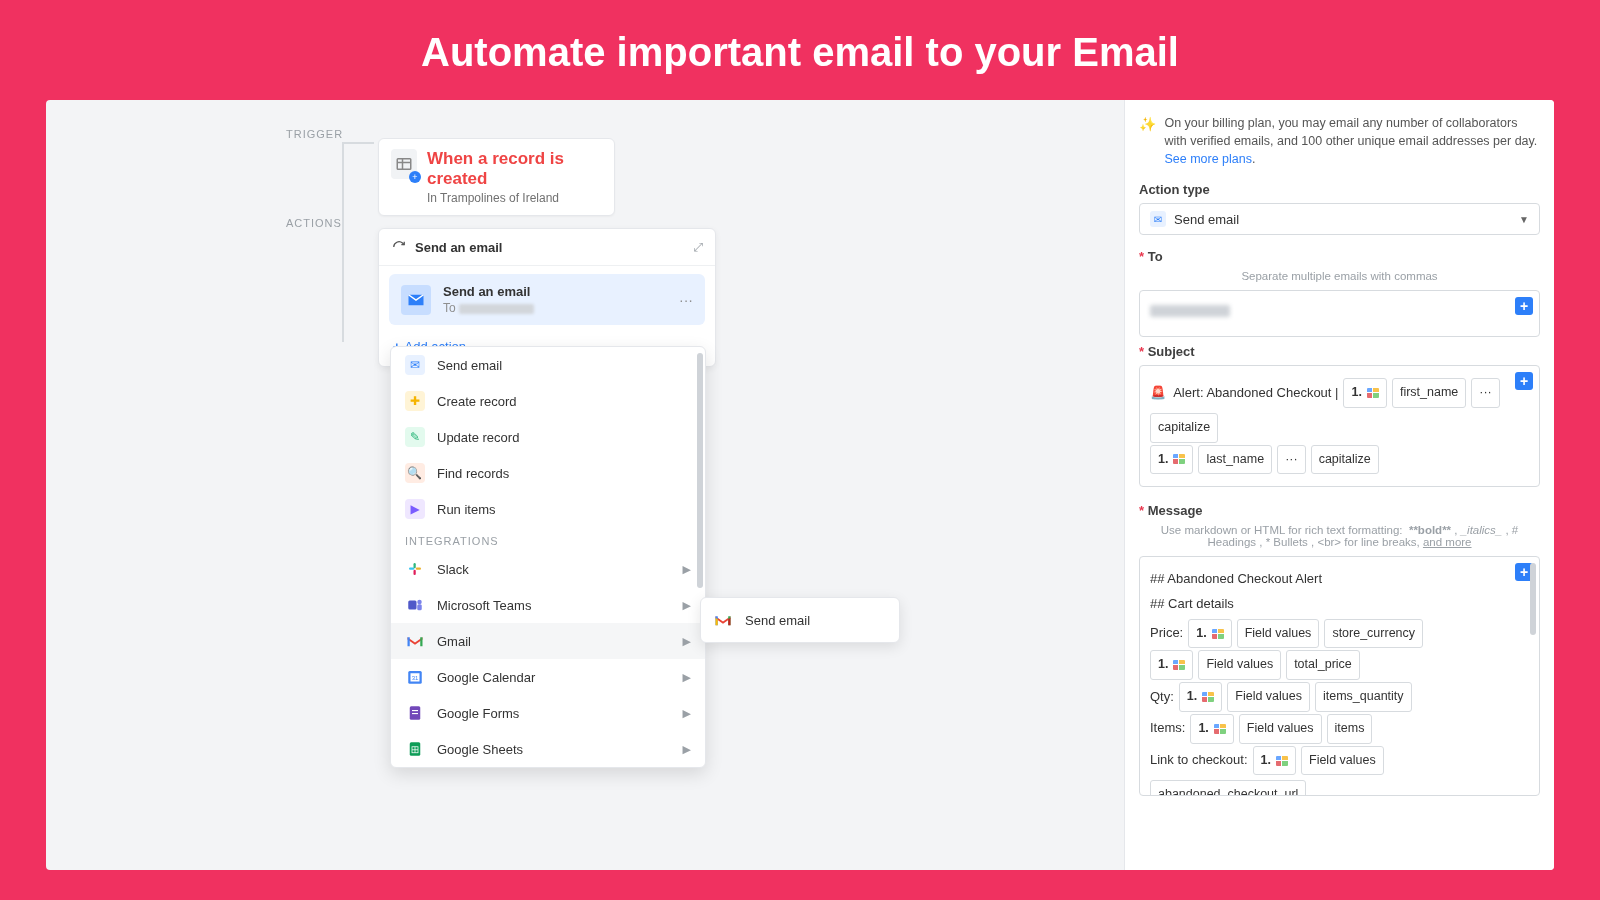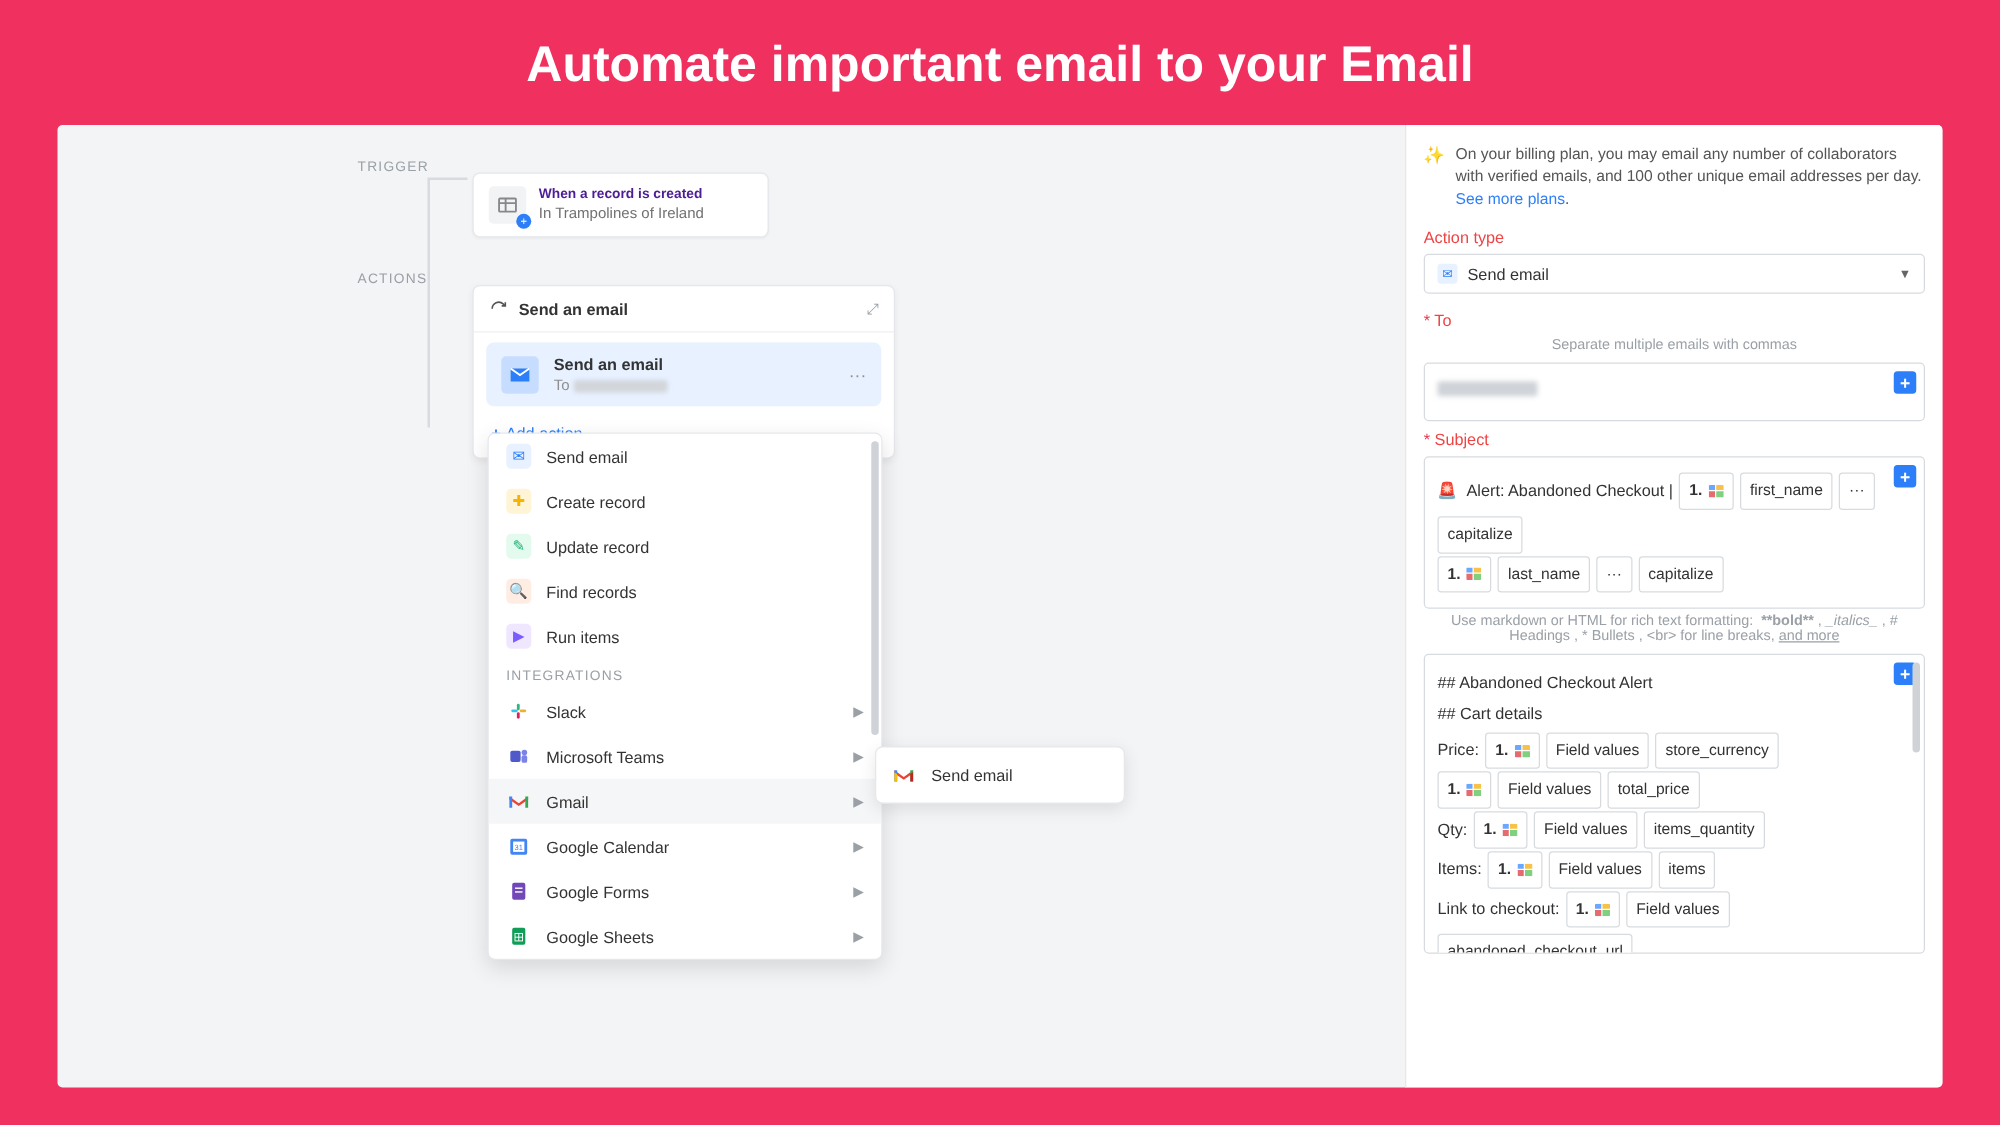--- a/index.html
+++ b/index.html
@@ -12,21 +12,21 @@
 
 .section-label { position: absolute; left: 240px; font-size: 11px; letter-spacing: 1px; color: #9aa0a6; font-weight: 500; }
 .trigger-label { top: 28px; }
 .actions-label { top: 117px; }
 .connector { position: absolute; left: 296px; top: 42px; width: 36px; height: 200px; border-left: 2px solid #d7dbdf; border-bottom: none; }
 .connector:before { content:''; position:absolute; top:0; left:0; width:30px; height:2px; background:#d7dbdf;}
 .trigger-card { position: absolute; left: 332px; top: 38px; width: 237px; background: #fff; border: 1px solid #e5e7eb; border-radius: 6px; padding: 10px 12px; box-shadow: 0 1px 2px rgba(0,0,0,.04); display:flex; gap:10px; }
 .trigger-card .ticon { width: 30px; height: 30px; background: #f1f3f5; border-radius: 4px; display:flex; align-items:center; justify-content:center; position:relative; }
 .trigger-card .ticon svg { width:18px; height:18px; }
 .trigger-card .ticon .pluschip { position:absolute; right:-4px; bottom:-4px; width:12px; height:12px; background:#2d7ff9; border-radius:50%; color:#fff; font-size:9px; line-height:12px; text-align:center;}
-.trigger-card .t-title { font-size: 11px; font-weight: 600; color: #4c1d95; }
+.trigger-card .t-title { font-size: 17px; font-weight: 600; color: #ef4444; }
 .trigger-card .t-sub { font-size: 12px; color: #717171; margin-top:2px;}
 
 .action-panel { position:absolute; left: 332px; top: 128px; width: 338px; background:#fff; border:1px solid #e5e7eb; border-radius:6px; box-shadow:0 2px 6px rgba(0,0,0,.06); }
 .action-panel .hdr { display:flex; align-items:center; padding:10px 12px; border-bottom:1px solid #eef0f2; }
 .action-panel .hdr .refresh { width:16px; height:16px; margin-right:8px; display:inline-flex; align-items:center; justify-content:center; }
 .action-panel .hdr .title { font-size:13px; font-weight:600; color:#333; flex:1; }
 .action-panel .hdr .collapse { color:#9aa0a6; font-size:12px;}
 .action-row { margin: 8px 10px; background:#e8f1ff; border-radius:6px; padding:10px 12px; display:flex; gap:12px; align-items:center; }
 .action-row .aicon { width:30px; height:30px; background:#c7ddff; border-radius:4px; display:flex; align-items:center; justify-content:center; color:#2d7ff9; }
 .action-row .atext .t1 { font-size:13px; font-weight:600; color:#333; }
@@ -44,21 +44,21 @@
 .dd-header { padding: 8px 14px 4px; font-size:11px; letter-spacing:1px; color:#9aa0a6; }
 .dd-scroll { position:absolute; right:2px; top:6px; width:6px; height:235px; background:#cfd3d8; border-radius:3px;}
 
 .submenu { position:absolute; left: 654px; top: 497px; width: 200px; background:#fff; border:1px solid #e5e7eb; border-radius:6px; box-shadow:0 4px 14px rgba(0,0,0,.1); padding:6px 0;}
 .submenu .dd-item { padding: 6px 12px; }
 
 
 .notice { display:flex; gap:8px; font-size:12.5px; line-height:1.45; color:#555; margin-bottom:14px;}
 .notice .spark { color:#f5b400; font-size:14px;}
 .notice a { color:#2d7ff9; text-decoration:none;}
-.field-label { font-size:13px; color:#ef4444; margin: 6px 0 6px; }
+.field-label { font-size:13px; color:#404040; margin: 6px 0 6px; font-weight: bold; }
 .req:before { content:"* "; color:#e8384f; }
 .select { border:1px solid #d7dbdf; border-radius:4px; padding:7px 10px; display:flex; align-items:center; gap:8px; font-size:13px; color:#333;}
 .select .mini { width:16px; height:16px; background:#e8f1ff; border-radius:3px; display:inline-flex; align-items:center; justify-content:center; color:#2d7ff9; font-size:10px;}
 .select .caret { margin-left:auto; color:#666; font-size:10px;}
 .hint { font-size:11.5px; color:#9aa0a6; margin: 4px 0 8px; text-align: center; }
 .hint .u { text-decoration: underline; }
 .input-box { border:1px solid #d7dbdf; border-radius:4px; padding:10px 10px; position:relative; font-size:13px; color:#333; line-height: 1.9; }
 .input-box .blurchip { display:inline-block; width:80px; height:12px; background:#cfd3d8; filter:blur(2px); border-radius:2px;}
 .addchip { position:absolute; right:6px; top:6px; width:18px; height:18px; background:#2d7ff9; color:#fff; border-radius:3px; text-align:center; line-height:18px; font-size:14px; font-weight:700;}
 .token-row { display:flex; flex-wrap:wrap; gap:5px; align-items:center; margin: 2px 0; }
@@ -278,20 +278,21 @@
         <span class="tok">
             <span class="one">1.</span>
             <span class="grid"></span>
           </span>
         <span class="tok">last_name</span>
         <span class="tok">···</span>
         <span class="tok">capitalize</span>
       </div>
     </div>
 
+    <div class="field-label req" style="margin-top:16px">Message</div>
     <div class="hint">
       <span>Use markdown or HTML for rich text formatting:</span>&nbsp;
       <b>**bold**</b> , <i>_italics_</i> , <span># Headings</span> ,
       <span>* Bullets</span> , <code>&lt;br&gt;</code> <span>for line breaks,</span> <span class="u">and more</span>
     </div>
     <div class="input-box msg-box">
       <span class="addchip">+</span>
       <div class="scroll"></div>
       <div>## Abandoned Checkout Alert</div>
       <div>## Cart details</div>

